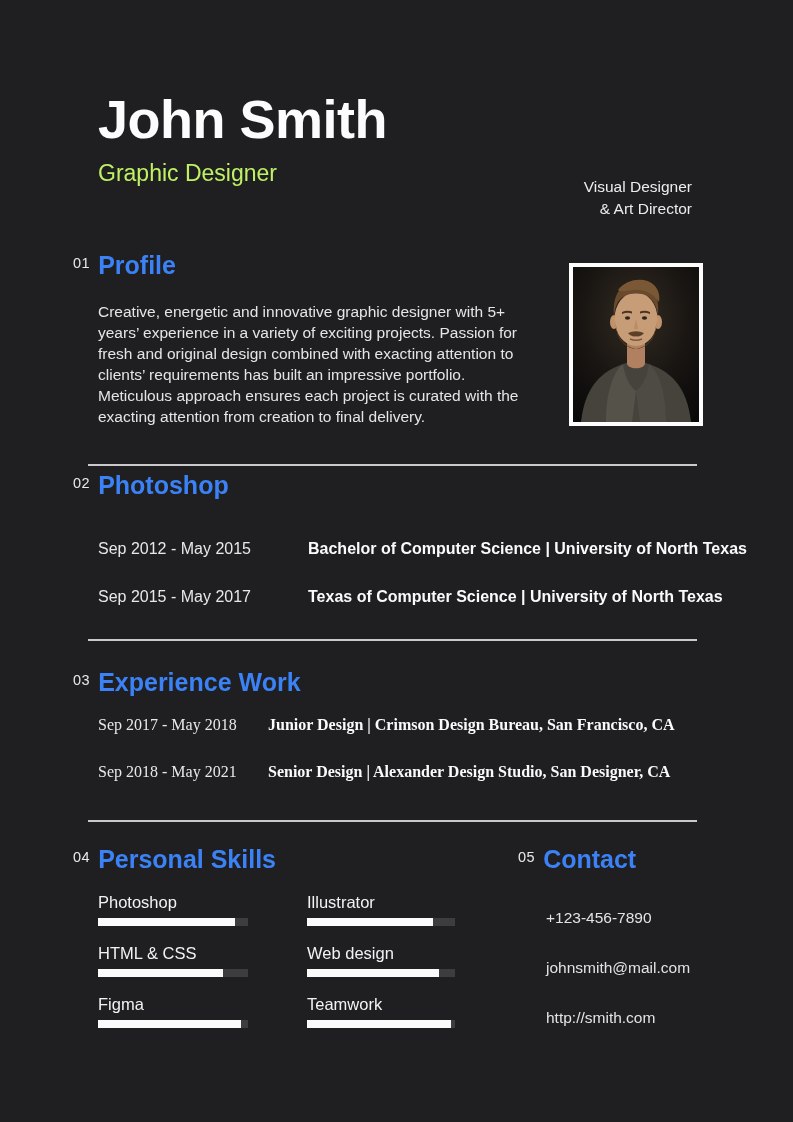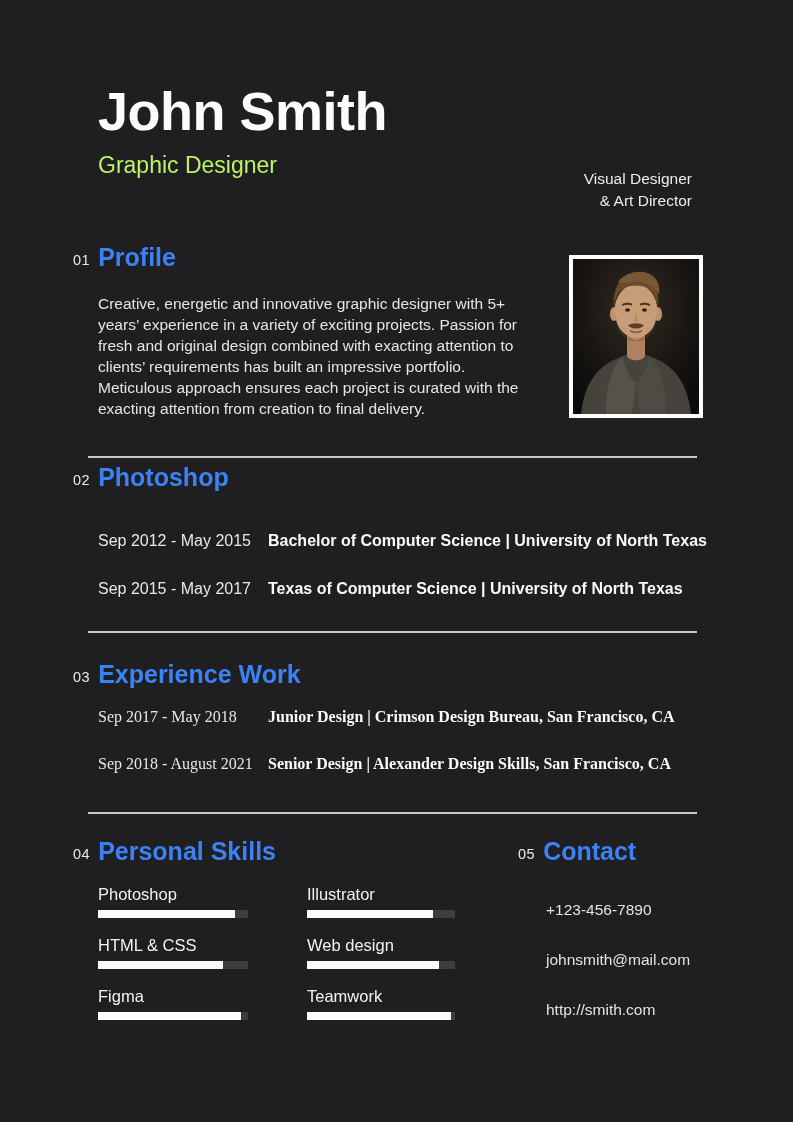--- a/index.html
+++ b/index.html
@@ -4,21 +4,21 @@
 <style>
   * { margin:0; padding:0; box-sizing:border-box; }
   html,body { background:#1f1f21; }
   .page {
     position:relative;
     width:793px; height:1050px;
     background:#1f1f21;
     color:#ffffff;
     font-family:"Liberation Sans", sans-serif;
     overflow:hidden;
-    margin:0 auto;
+    margin:8px auto;
   }
 
   
   .name {
     position:absolute; left:98px; top:82px;
     font-size:54px; font-weight:700; letter-spacing:-0.5px;
     line-height:58px; color:#fcfcfc;
   }
   .job-title {
     position:absolute; left:98px; top:152px;
@@ -26,21 +26,21 @@
   }
   .tagline {
     position:absolute; right:101px; top:168px;
     text-align:right; font-size:15.5px; line-height:22px;
     color:#ececec;
   }
 
   
   .sec-head {
     position:absolute; left:73px;
-    display:flex; align-items:flex-end;
+    display:flex; align-items:center;
   }
   .sec-num {
     font-size:14.5px; color:#e9e9e9;
     margin-right:8px; transform:translateY(-2px);
     letter-spacing:0.5px;
   }
   .sec-title {
     font-size:25px; font-weight:700; line-height:26px; color:#3b82f6;
   }
 
@@ -71,21 +71,21 @@
   }
   #divider-1 { top:456px; }
   #divider-2 { top:631px; }
   #divider-3 { top:812px; }
 
   
   .rows { position:absolute; left:98px; width:620px; }
   #education-rows  { top:531px; }
   #experience-rows { top:707px;font-family:Liberation Serif, serif; }
   .row { display:flex; align-items:baseline; font-size:16px; line-height:19px; }
-  #education-rows  .row { margin-bottom:29px; }
+  #education-rows  .row { margin-bottom:29px;gap:40px; }
   #experience-rows .row { margin-bottom:28px; }
   .row-dates { width:170px; flex-shrink:0; font-weight:400; color:#e8e8e8; }
   .row-title { font-weight:700; color:#fafafa; white-space:nowrap; }
 
   
   .skills-grid {
     position:absolute; left:98px; top:885px;
     display:grid; grid-template-columns:150px 148px;
     column-gap:59px; row-gap:18px;
   }
@@ -176,22 +176,22 @@
   <div class="sec-head" id="experience-head">
     <span class="sec-num">03</span>
     <span class="sec-title">Experience Work</span>
   </div>
   <div class="rows" id="experience-rows">
     <div class="row">
       <span class="row-dates">Sep 2017 - May 2018</span>
       <span class="row-title">Junior Design | Crimson Design Bureau, San Francisco, CA</span>
     </div>
     <div class="row">
-      <span class="row-dates">Sep 2018 - August 2021</span>
-      <span class="row-title">Senior Design | Alexander Design Skills, San Francisco, CA</span>
+      <span class="row-dates">Sep 2018 - May 2021</span>
+      <span class="row-title">Senior Design | Alexander Design Studio, San Designer, CA</span>
     </div>
   </div>
 
   <div class="divider" id="divider-3"></div>
 
   <div class="sec-head" id="skills-head">
     <span class="sec-num">04</span>
     <span class="sec-title">Personal Skills</span>
   </div>
   <div class="skills-grid">

